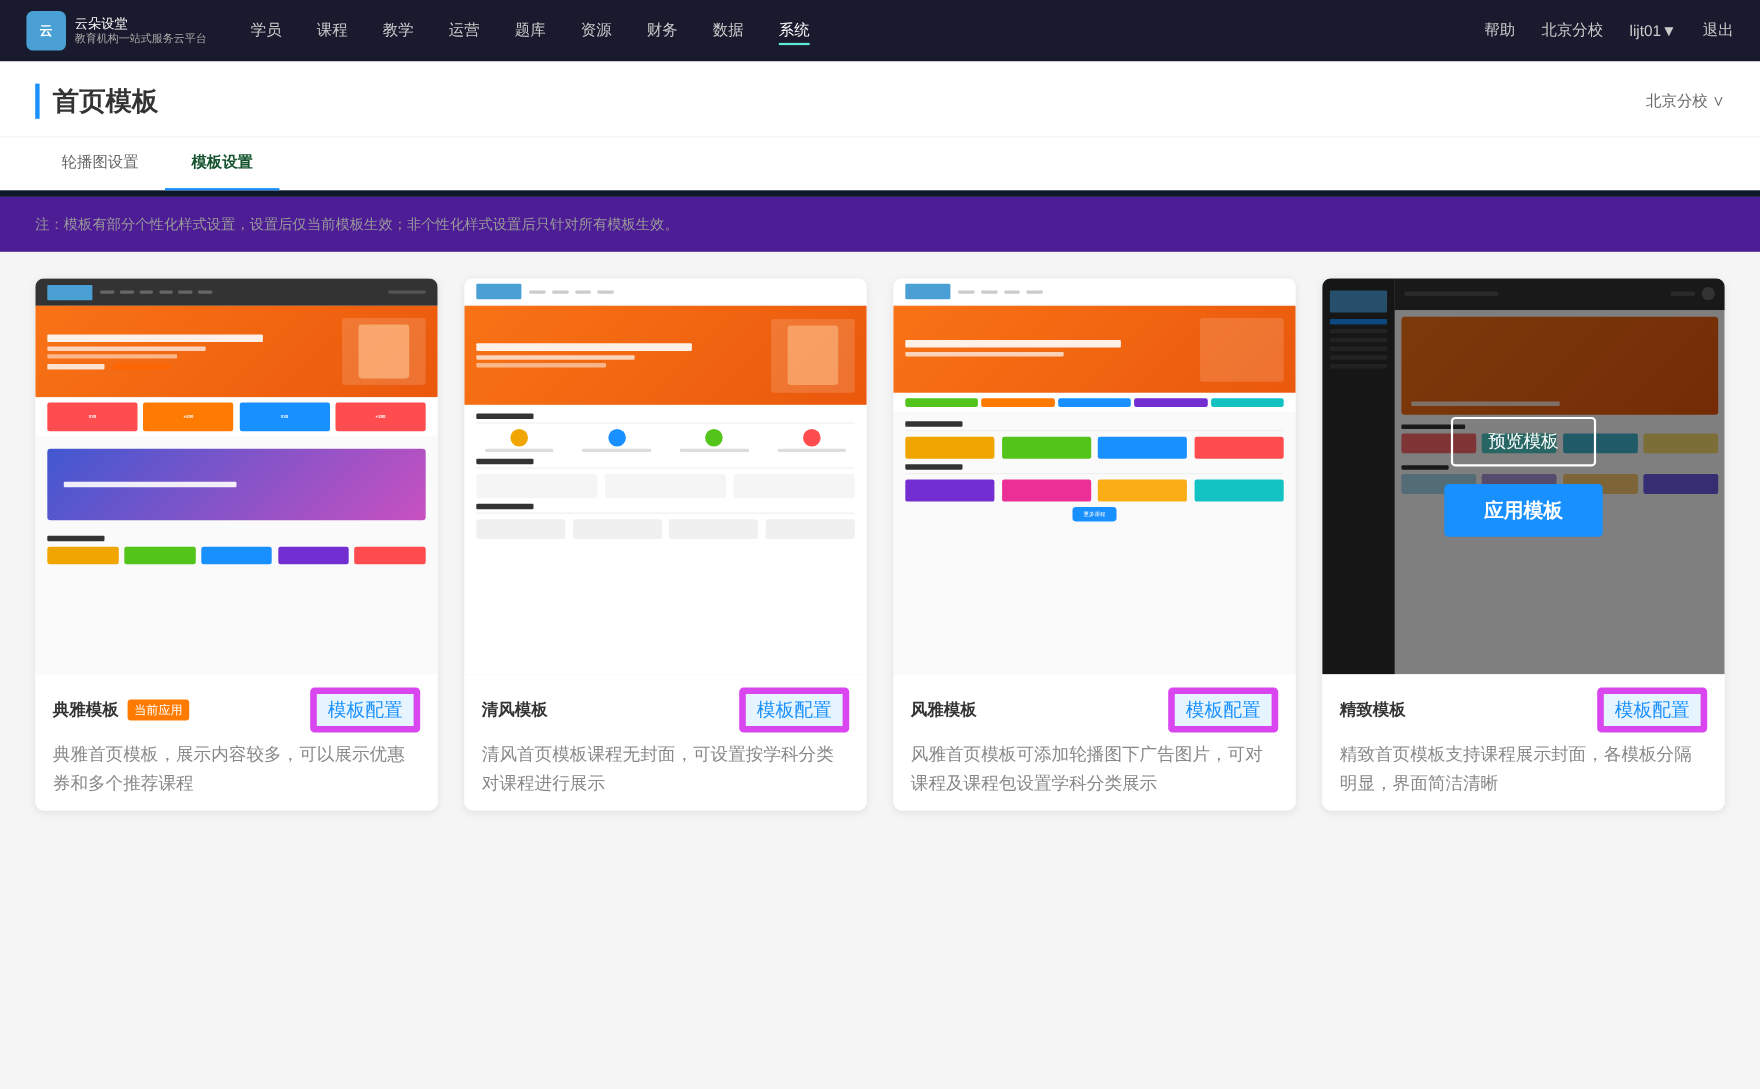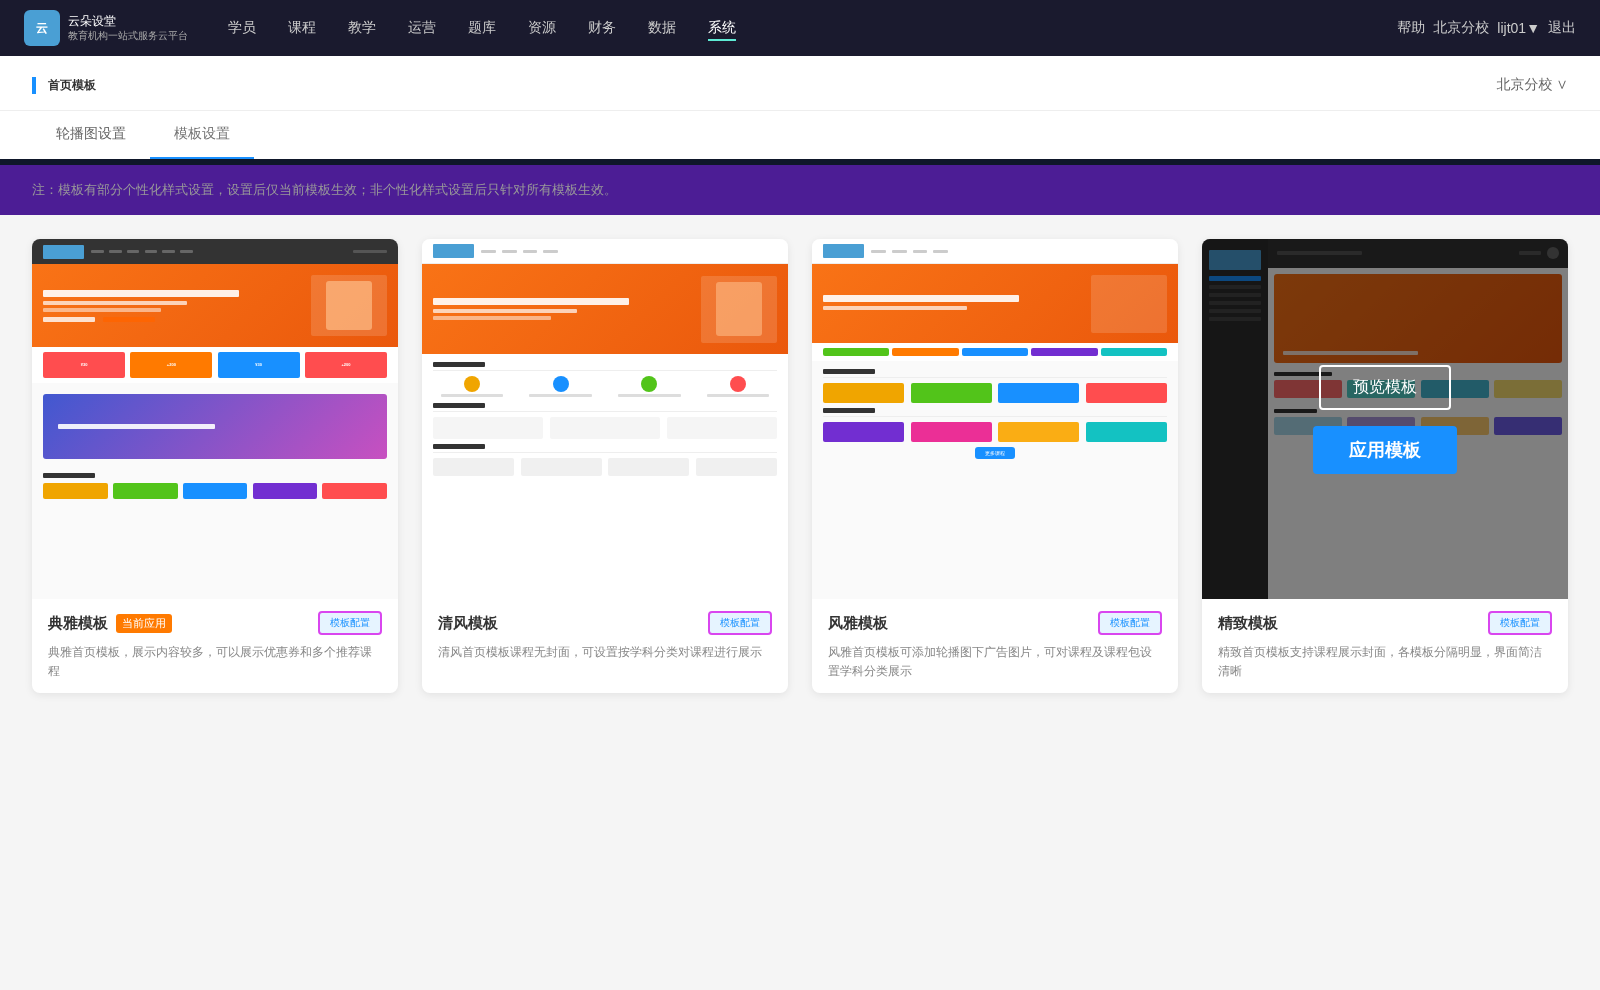--- a/index.html
+++ b/index.html
@@ -6,34 +6,34 @@
     body { font-family: 'PingFang SC', 'Microsoft YaHei', sans-serif; background: #f5f5f5; min-width: 1600px; }
 
     
     .nav { background: #1a1a2e; height: 56px; display: flex; align-items: center; padding: 0 24px; }
     .nav-logo { display: flex; align-items: center; margin-right: 40px; }
     .nav-logo-icon { width: 36px; height: 36px; background: #4a9fd4; border-radius: 6px; display: flex; align-items: center; justify-content: center; color: white; font-size: 12px; font-weight: bold; margin-right: 8px; }
     .nav-logo-text { color: white; font-size: 12px; line-height: 1.3; }
     .nav-menu { display: flex; gap: 32px; flex: 1; }
     .nav-item { color: #ccc; font-size: 14px; cursor: pointer; padding: 4px 0; text-decoration: none; }
     .nav-item.active { color: white; border-bottom: 2px solid #5eead4; padding-bottom: 2px; }
-    .nav-right { display: flex; gap: 8px; align-items: center; }
+    .nav-right { display: flex; gap: 24px; align-items: center; }
     .nav-right-item { color: #ccc; font-size: 14px; cursor: pointer; }
 
     
     .main { background: white; margin: 0; padding: 0; }
     .page-header { padding: 20px 32px 16px; display: flex; align-items: center; justify-content: space-between; border-bottom: 1px solid #eee; background: white; }
-    .page-title { font-size: 12px; font-weight: 600; color: #333; border-left: 4px solid #1890ff; padding-left: 12px; }
+    .page-title { font-size: 24px; font-weight: 600; color: #333; border-left: 4px solid #1890ff; padding-left: 12px; }
     .page-branch { font-size: 14px; color: #666; cursor: pointer; display: flex; align-items: center; gap: 4px; }
 
     
     .tabs-container { padding: 0 32px; background: white; border-bottom: 6px solid #0f172a; }
     .tabs { display: flex; gap: 0; }
     .tab { padding: 14px 24px; font-size: 14px; cursor: pointer; color: #666; border-bottom: 2px solid transparent; }
-    .tab.active { color: #737373; border-bottom: 2px solid #1890ff; }
+    .tab.active { color: #14532d; border-bottom: 2px solid #1890ff; font-weight: bold; }
 
     
     .note { padding: 16px 32px; color: #999; font-size: 13px; background: #4c1d95; }
 
     
     .templates-section { padding: 16px 32px 40px; background: #f5f5f5; }
     .templates-grid { display: grid; grid-template-columns: repeat(4, 1fr); gap: 24px; }
 
     
     .template-card { background: white; border-radius: 8px; overflow: hidden; box-shadow: 0 2px 8px rgba(0,0,0,0.08); }
@@ -43,22 +43,22 @@
     
     .template-overlay { position: absolute; top: 0; left: 0; right: 0; bottom: 0; background: rgba(0,0,0,0.5); display: flex; flex-direction: column; align-items: center; justify-content: center; gap: 16px; }
     .btn-preview { background: transparent; border: 2px solid white; color: white; padding: 10px 32px; border-radius: 4px; font-size: 16px; cursor: pointer; font-weight: 500; }
     .btn-apply { background: #1890ff; border: none; color: white; padding: 12px 36px; border-radius: 4px; font-size: 18px; cursor: pointer; font-weight: 600; }
 
     
     .template-footer { padding: 12px 16px; }
     .template-title-row { display: flex; align-items: center; gap: 8px; margin-bottom: 8px; }
     .template-name { font-size: 15px; font-weight: 600; color: #333; }
     .badge-current { background: #ff7a00; color: white; font-size: 11px; padding: 2px 6px; border-radius: 3px; }
-    .btn-config { margin-left: auto; background: #e6f4ff; color: #1890ff; border: 2px solid #d946ef; font-size: 10px; padding: 3px 10px; border-radius: 4px; cursor: pointer; }
-    .template-desc { font-size: 12px; color: #888; line-height: 1.6; }
+    .btn-config { margin-left: auto; background: #e6f4ff; color: #1890ff; border: 6px solid #d946ef; font-size: 17px; padding: 3px 10px; border-radius: 4px; cursor: pointer; }
+    .template-desc { font-size: 16px; color: #888; line-height: 1.6; }
 
     
     .mini-mockup { width: 100%; height: 100%; display: flex; flex-direction: column; overflow: hidden; }
     .mm-header { height: 7%; background: #333; display: flex; align-items: center; padding: 0 3%; gap: 2%; flex-shrink: 0; }
     .mm-logo-block { width: 12%; height: 55%; background: #4a9fd4; border-radius: 1px; }
     .mm-nav-items { display: flex; gap: 2%; flex: 1; }
     .mm-nav-dot { width: 5%; height: 3px; background: #666; border-radius: 1px; }
     .mm-user-area { width: 10%; height: 3px; background: #555; border-radius: 1px; }
 
     .mm-banner { height: 23%; background: linear-gradient(135deg, #f97316 0%, #ea580c 100%); display: flex; flex-shrink: 0; padding: 1.5% 3%; align-items: center; gap: 2%; position: relative; overflow: hidden; }

